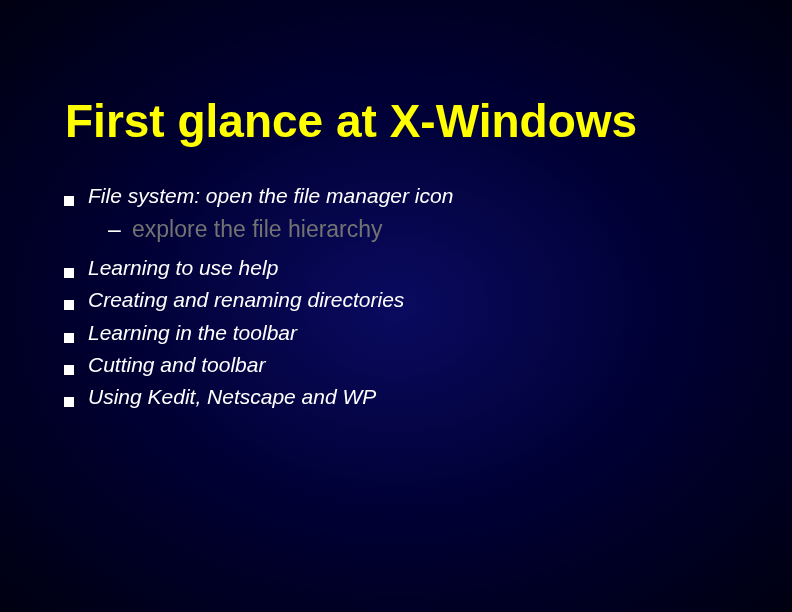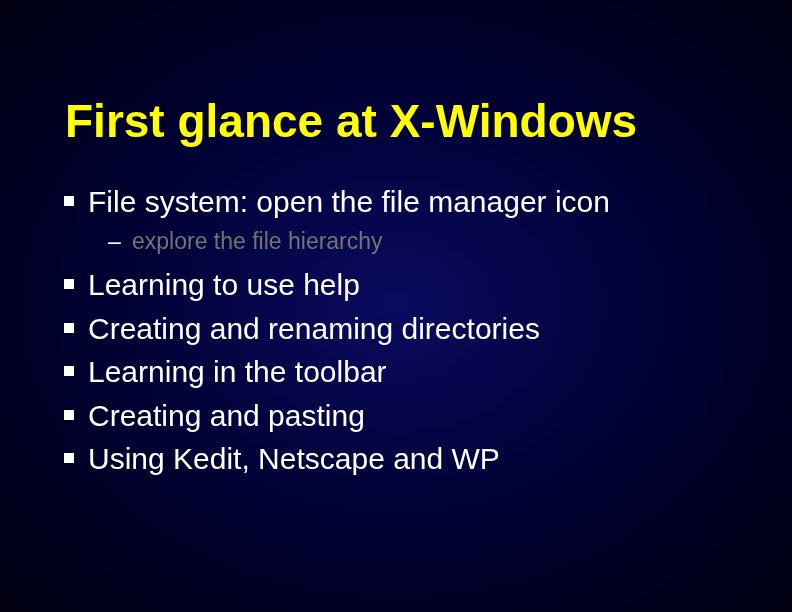--- a/index.html
+++ b/index.html
@@ -25,25 +25,26 @@
       font-size: 46px;
       font-weight: bold;
       margin-bottom: 35px;
       margin-left: 5px;
     }
     .bullet-list {
       list-style: none;
       color: #ffffff;
     }
     .bullet-item {
-      font-size: 30px;
+      font-size: 21px;
       margin-bottom: 6px;
       padding-left: 28px;
       position: relative;
       line-height: 1.25;
+      font-style: italic;
     }
     .bullet-item::before {
       content: "";
       position: absolute;
       left: 4px;
       top: 13px;
       width: 10px;
       height: 10px;
       background: #ffffff;
     }
@@ -86,19 +87,19 @@
     <li class="bullet-item">
       <span>Learning to use help</span>
     </li>
     <li class="bullet-item">
       <span>Creating and renaming directories</span>
     </li>
     <li class="bullet-item">
       <span>Learning in the toolbar</span>
     </li>
     <li class="bullet-item">
-      <span>Creating and pasting</span>
+      <span>Cutting and toolbar</span>
     </li>
     <li class="bullet-item">
       <span>Using Kedit, Netscape and WP</span>
     </li>
   </ul>
 </div>
 
 </body></html>

